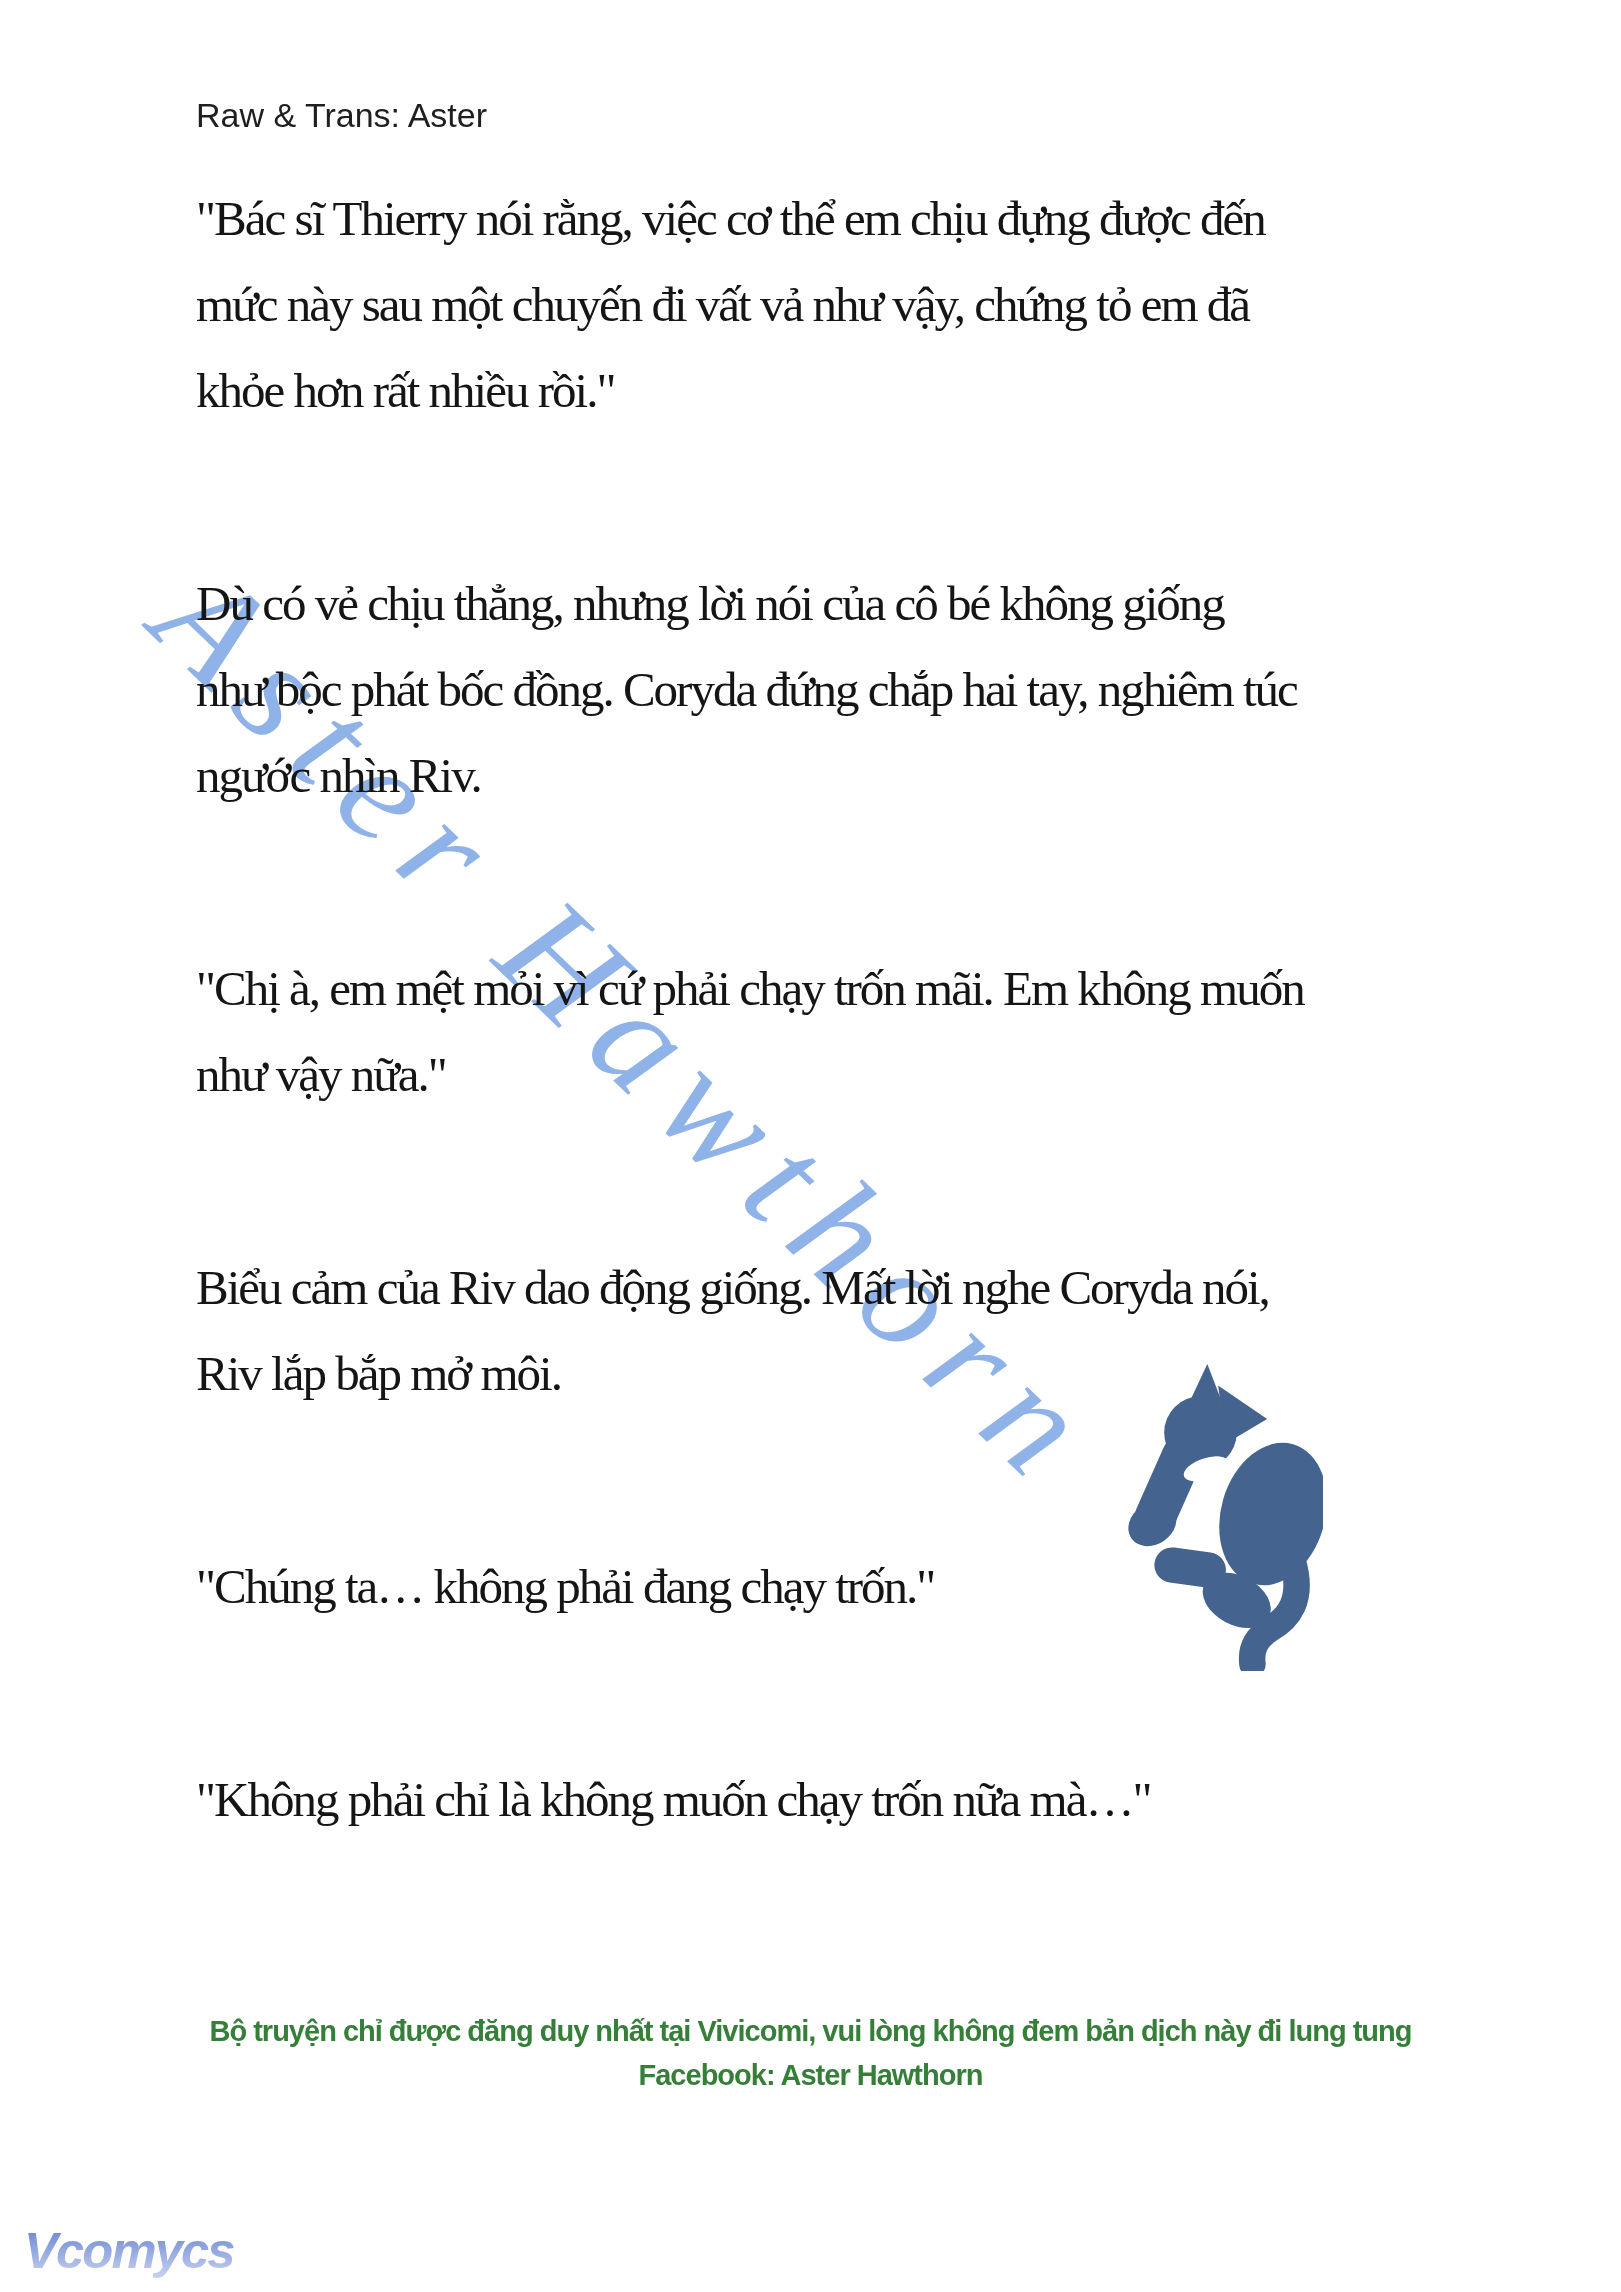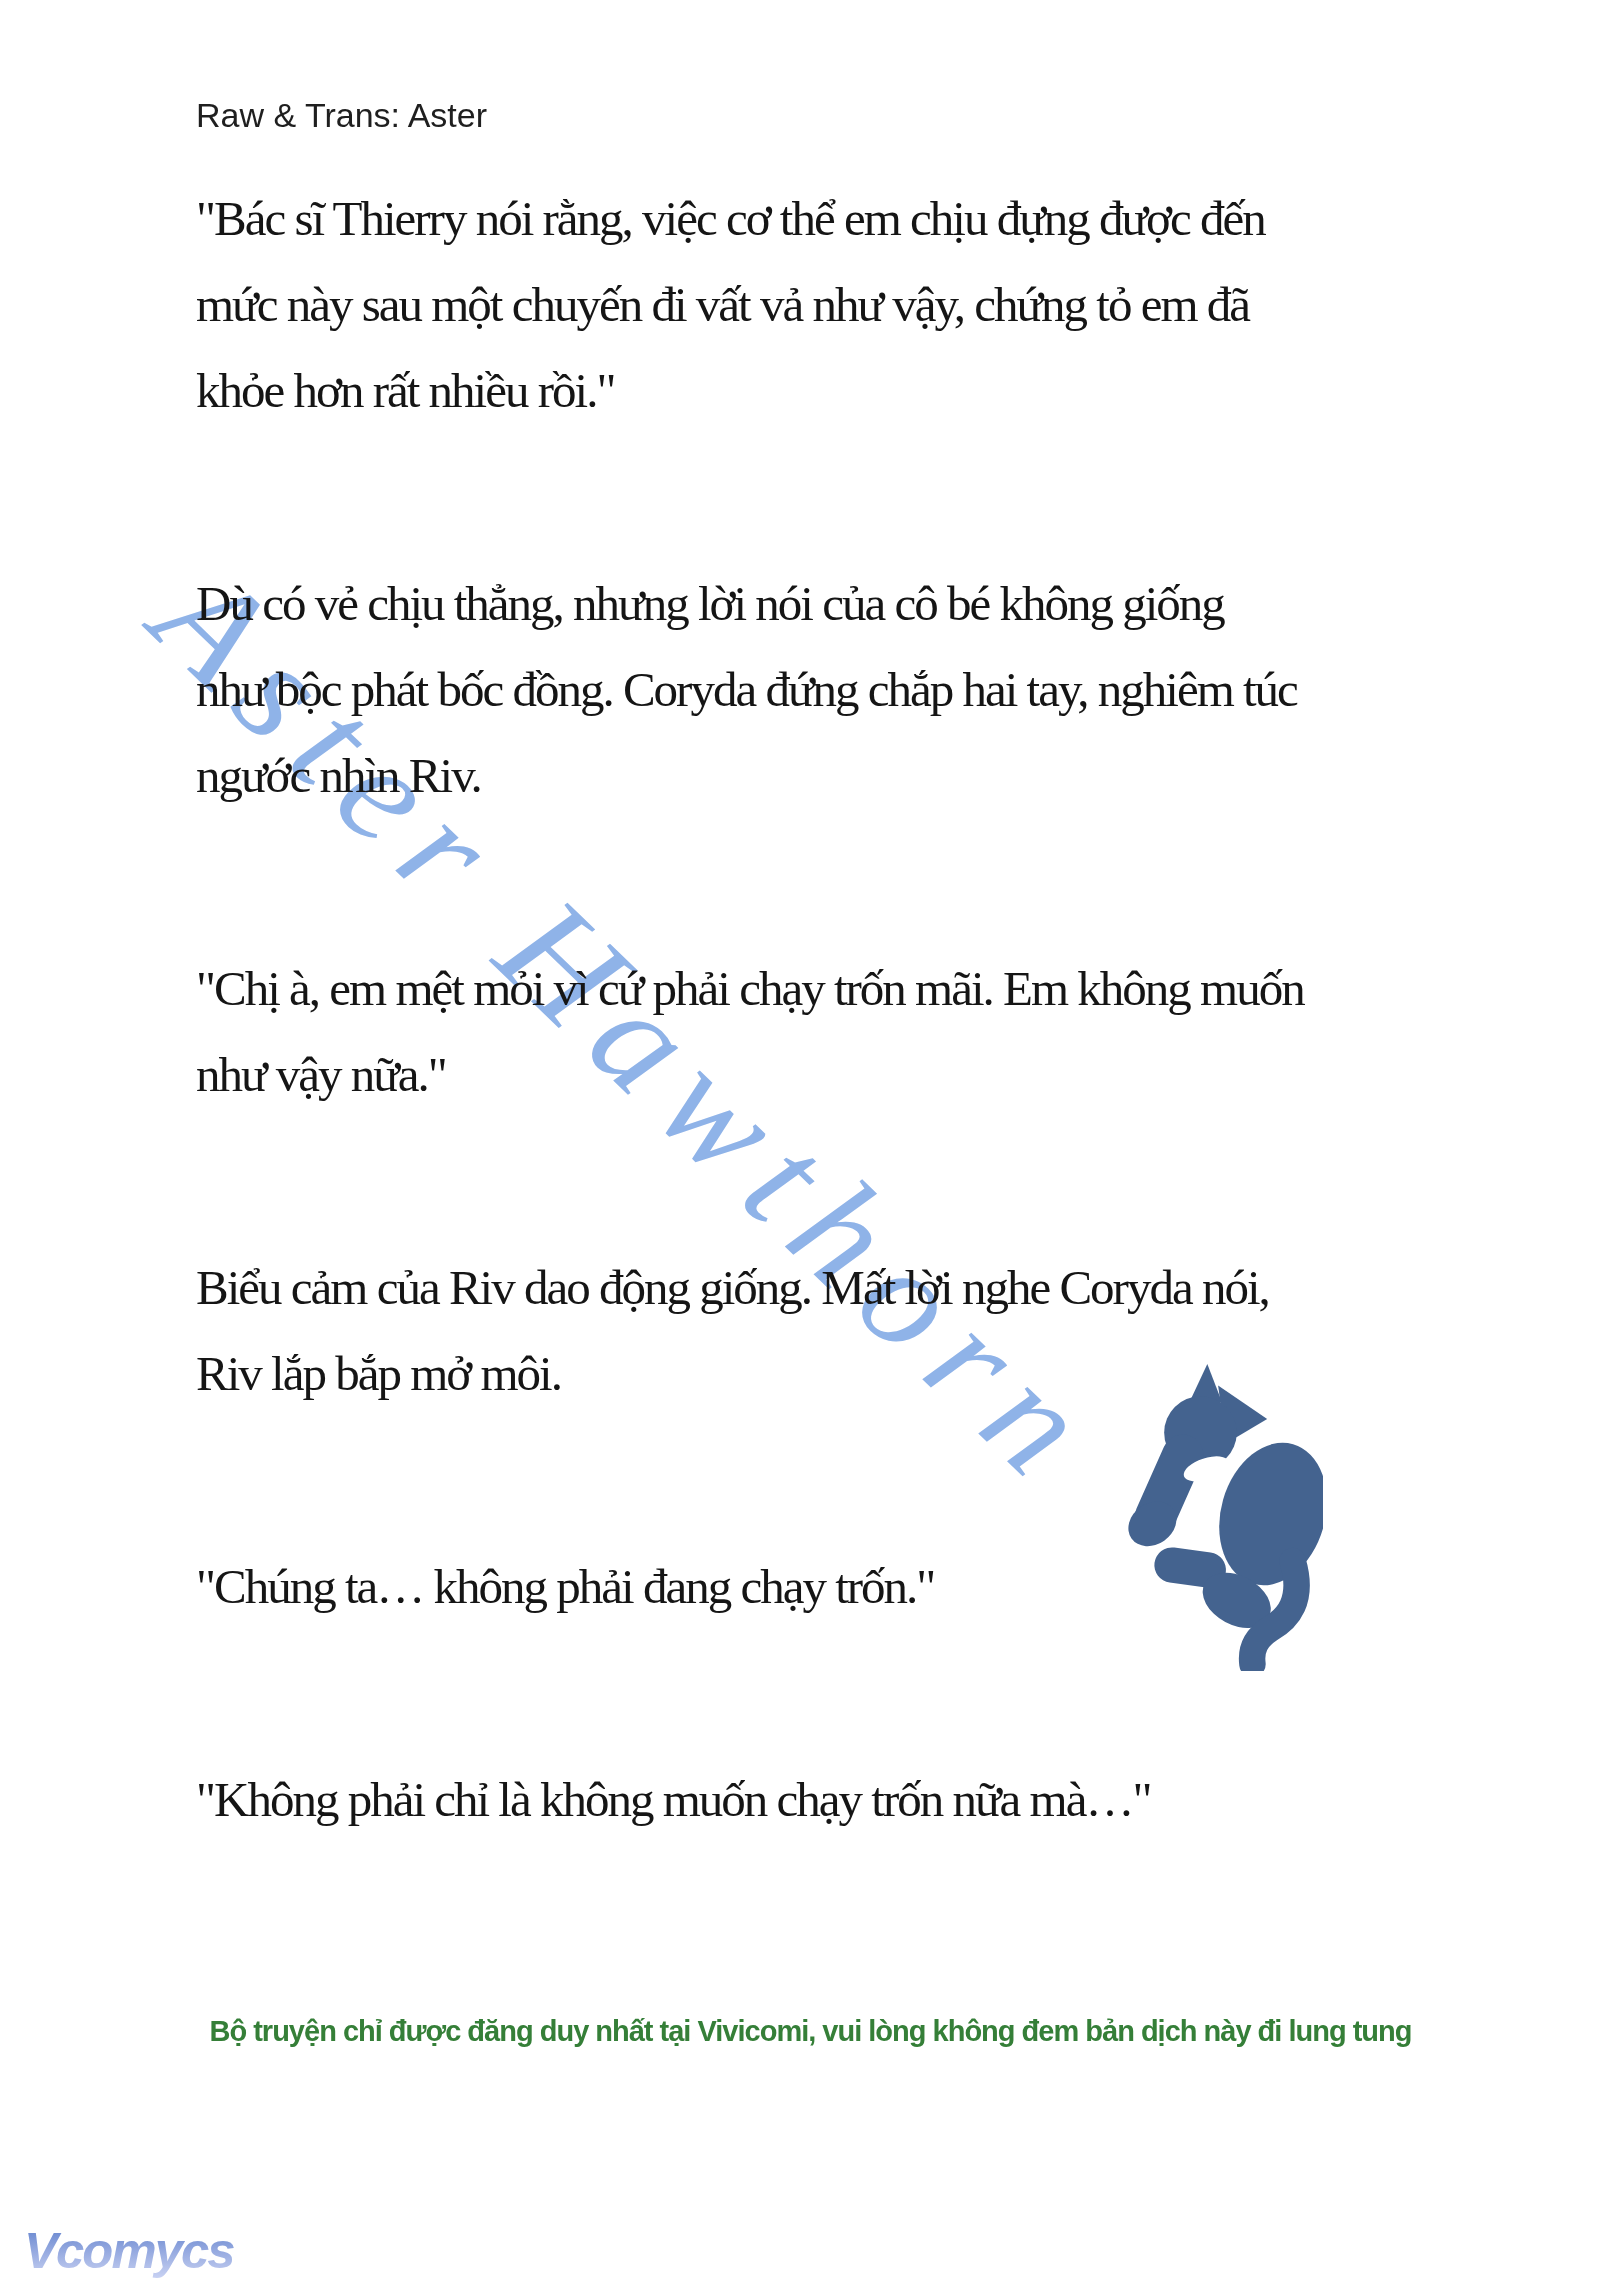--- a/index.html
+++ b/index.html
@@ -117,20 +117,21 @@
 
     <ellipse class="ink" cx="113" cy="243" rx="37" ry="25" transform="rotate(28 113 243)"></ellipse>
 
     <path class="ink-stroke" d="M170,203 C182,243 165,262 147,272 C133,281 127,292 129,308" stroke-width="27" stroke-linecap="round"></path>
 
     <ellipse class="notch" cx="82" cy="109" rx="24" ry="11" transform="rotate(-18 82 109)"></ellipse>
   </svg>
 
   <div class="footer">
     <div>Bộ truyện chỉ được đăng duy nhất tại Vivicomi, vui lòng không đem bản dịch này đi lung tung</div>
+    <div>Facebook: Aster Hawthorn</div>
   </div>
 
   <svg class="logo" viewBox="0 0 235 88" xmlns="http://www.w3.org/2000/svg">
     <defs>
       <linearGradient id="vgrad" x1="0" y1="0" x2="0" y2="1">
         <stop offset="0" style="stop-color:var(--logo_top,#5d7ecb)"></stop>
         <stop offset="1" style="stop-color:var(--logo_bottom,#c9d2f3)"></stop>
       </linearGradient>
     </defs>
     <text x="2" y="66" font-family="Liberation Sans, sans-serif" font-weight="bold" font-style="italic" font-size="52" letter-spacing="-2" fill="url(#vgrad)">Vcomycs</text>

